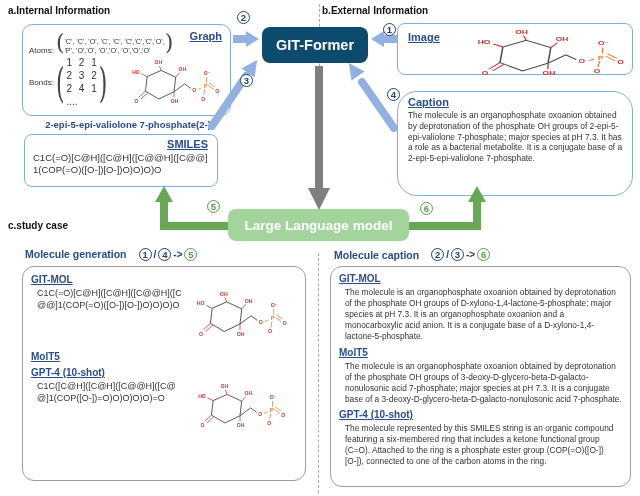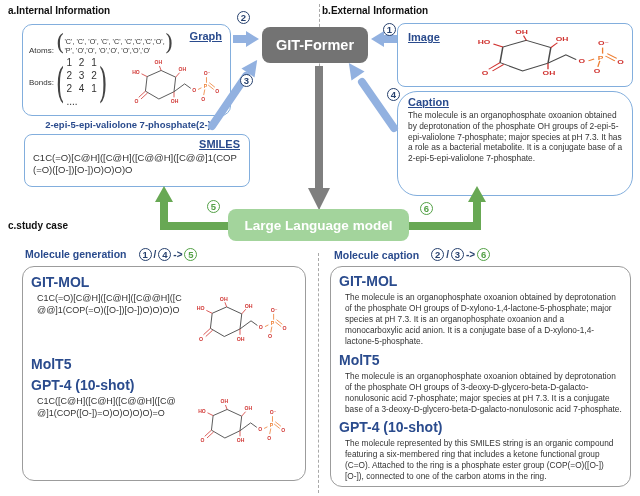--- a/index.html
+++ b/index.html
@@ -26,39 +26,39 @@
 
   .mol-name{position:absolute;left:22px;top:119px;width:212px;text-align:center;
             font-size:9.5px;font-weight:bold;color:#2a4b8d;}
 
   .smiles-tag{position:absolute;right:9px;top:3px;}
   .smiles-text{position:absolute;left:8px;top:17px;right:8px;font-size:9.5px;line-height:1.3;
                color:#333;word-break:break-all;}
 
   .node{position:absolute;display:flex;align-items:center;justify-content:center;
         color:#fff;font-weight:bold;border-radius:8px;z-index:3;}
-  #git-former{left:262px;top:27px;width:106px;height:36px;background:#737373;font-size:14.5px;}
+  #git-former{left:262px;top:27px;width:106px;height:36px;background:#0c4a6e;font-size:14.5px;}
   #llm{left:228px;top:209px;width:181px;height:32px;background:#a3d49c;font-size:13.5px;}
 
   .dash-v{position:absolute;border-left:1.6px dashed #a8a8a8;z-index:0;}
 
   .cnum{display:inline-flex;align-items:center;justify-content:center;width:13px;height:13px;
         border-radius:50%;font-size:9.5px;font-weight:bold;box-sizing:border-box;background:#fff;}
   .cnum.navy{border:1.4px solid #27416e;color:#27416e;}
   .cnum.green{border:1.4px solid #53a146;color:#53a146;}
   .cnum.abs{position:absolute;z-index:4;}
 
   .arrow{position:absolute;z-index:2;}
 
   
   .sub-title{position:absolute;font-size:10.5px;font-weight:bold;color:#2a4b8d;}
   .flow{display:inline-flex;align-items:center;gap:2px;margin-left:12px;font-weight:bold;color:#27416e;}
   .flow .op{font-size:10px;}
   .panel{position:absolute;border:1.4px solid #9c9c9c;border-radius:12px;box-sizing:border-box;background:#fff;}
-  .entry-h{font-size:14px;font-weight:bold;color:#2a4b8d;margin:5px 0 3px 0;}
+  .entry-h{font-size:10px;font-weight:bold;color:#2a4b8d;margin:5px 0 3px 0;text-decoration:underline;}
   .gen-row{display:flex;align-items:flex-start;}
   .gen-smiles{width:152px;font-size:9px;line-height:1.3;color:#333;word-break:break-all;padding-left:6px;box-sizing:border-box;}
   .cap-text{font-size:8.3px;line-height:1.32;color:#333;margin:0 0 2px 0;padding-left:6px;}
   #left-panel{left:22px;top:266px;width:284px;height:215px;padding:2px 6px 2px 8px;}
   #right-panel{left:330px;top:266px;width:301px;height:221px;padding:1px 8px 2px 8px;}
 
   svg text{font-family:"Liberation Sans","DejaVu Sans",sans-serif;font-weight:bold;}
 </style>
 </head>
 <body>
@@ -161,28 +161,28 @@
       </span>
       <span class="paren tall">)</span>
     </div>
     <svg class="graph-mol" width="104" height="56" viewBox="0 0 170 100">
         <use href="#molA"></use>
       </svg>
   </div>
 
   <div class="mol-name">2-epi-5-epi-valiolone 7-phosphate(2-)</div>
 
-  <div class="info-box" id="smiles-box" style="left:24px;top:134px;width:226px;height:53px;border-radius:8px;">
+  <div class="info-box" id="smiles-box" style="left:24px;top:134px;width:194px;height:53px;border-radius:8px;">
     <div class="tag smiles-tag">SMILES</div>
     <div class="smiles-text">C1C(=O)[C@H]([C@H]([C@@H]([C@@]1(COP(=O)([O-])[O-])O)O)O)O</div>
   </div>
 
   <div class="sec-title" style="left:322px;top:5px;">b.External Information</div>
 
-  <div class="info-box" id="image-box" style="left:397px;top:23px;width:236px;height:64px;border-radius:8px;">
+  <div class="info-box" id="image-box" style="left:397px;top:23px;width:236px;height:52px;border-radius:8px;">
     <div class="tag" style="position:absolute;left:10px;top:7px;">Image</div>
     <svg style="position:absolute;right:4px;top:2px;" width="160" height="60" viewBox="0 0 170 100" preserveAspectRatio="none">
         <use href="#molA"></use>
       </svg>
   </div>
 
   <div class="info-box" id="caption-box" style="left:397px;top:91px;width:236px;height:105px;border-radius:20px;">
     <div class="tag" style="position:absolute;left:10px;top:4px;">Caption</div>
     <div style="position:absolute;left:10px;top:18px;right:6px;font-size:8.4px;line-height:1.28;color:#333;">The molecule is an organophosphate oxoanion obtained by deprotonation of the phosphate OH groups of 2-epi-5-epi-valiolone 7-phosphate; major species at pH 7.3. It has a role as a bacterial metabolite. It is a conjugate base of a 2-epi-5-epi-valiolone 7-phosphate.</div>
   </div>

